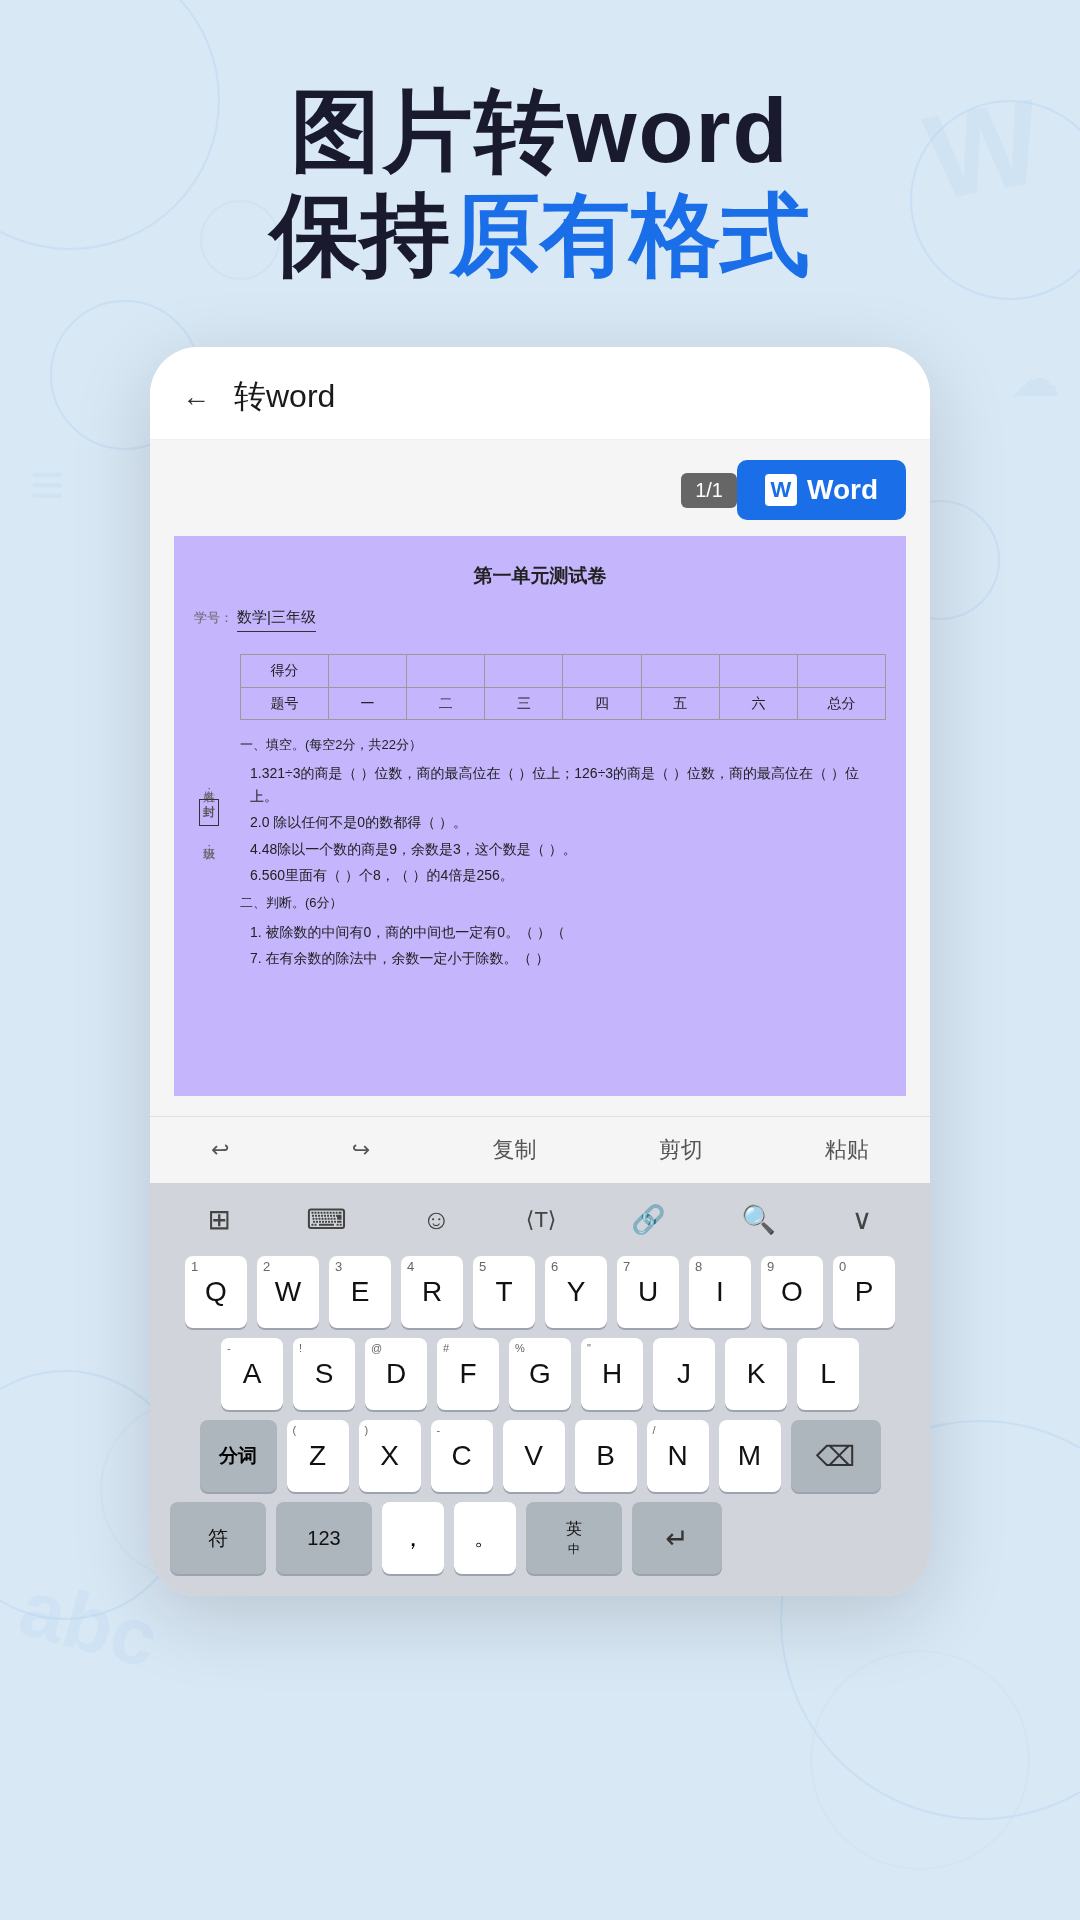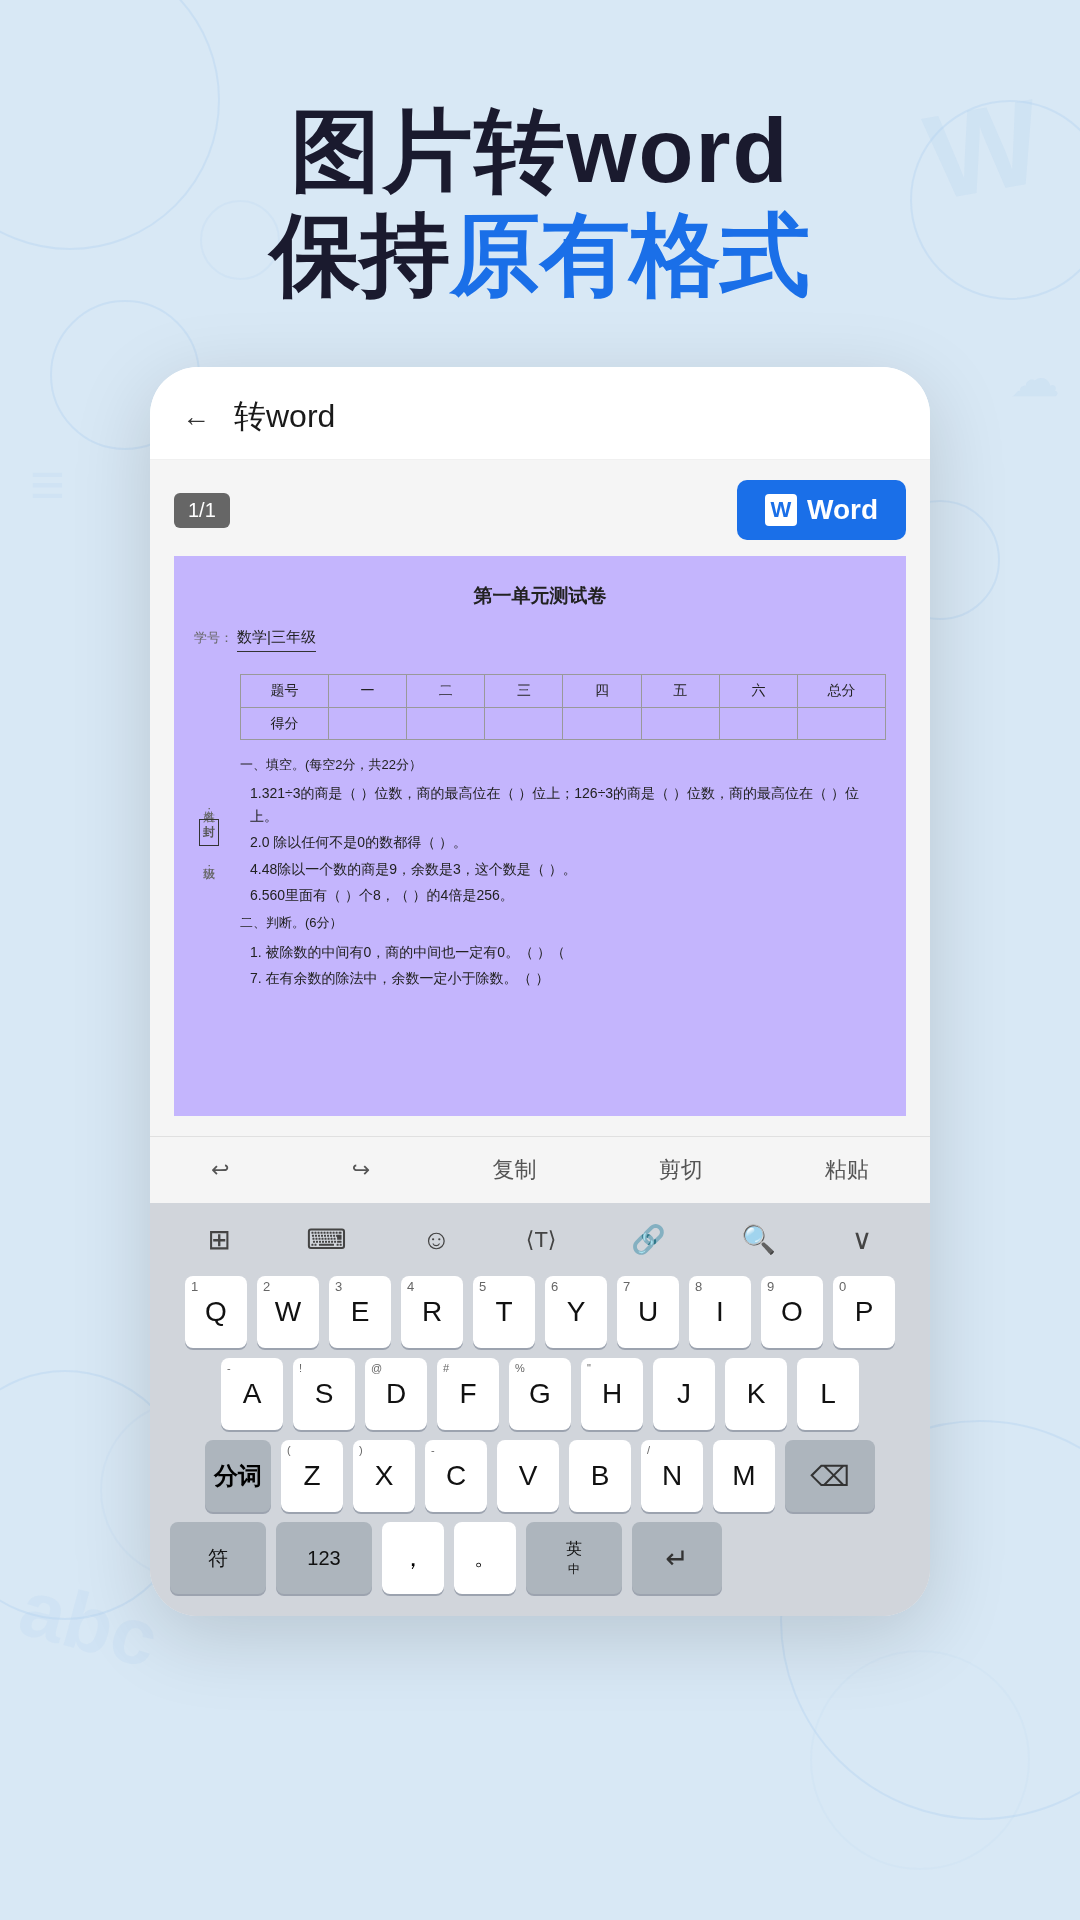--- a/index.html
+++ b/index.html
@@ -25,21 +25,21 @@
       border-radius: 50%;
       border: 2px solid rgba(180, 210, 240, 0.4);
     }
 
     .main-content {
       position: relative;
       z-index: 1;
       display: flex;
       flex-direction: column;
       align-items: center;
-      padding-top: 100px;
+      padding-top: 80px;
     }
 
     
     .hero-text {
       text-align: center;
       margin-bottom: 60px;
     }
     .hero-line1 {
       font-size: 90px;
       font-weight: 900;
@@ -90,21 +90,21 @@
     
     .doc-area {
       background: #f5f5f5;
       padding: 20px 24px;
       position: relative;
     }
 
     .doc-header-row {
       display: flex;
       align-items: center;
-      justify-content: space-between;
+      justify-content: flex-end;
       margin-bottom: 16px;
     }
 
     .page-badge {
       background: #666;
       color: white;
       font-size: 20px;
       padding: 6px 14px;
       border-radius: 6px;
       font-weight: 500;
@@ -273,24 +273,24 @@
       height: 72px;
     }
 
     .key-special {
       background: #adb5bd;
       color: #111;
       font-size: 22px;
       font-weight: 500;
     }
     .key-special-wide {
-      width: 66px;
+      width: 77px;
       height: 72px;
       background: #adb5bd;
-      font-size: 24px;
+      font-size: 19px;
       font-weight: 600;
     }
     .key-space {
       flex: 1;
       height: 72px;
       background: white;
       border-radius: 8px;
       box-shadow: 0 2px 0 #9ca3af;
       display: flex;
       align-items: center;
@@ -406,39 +406,39 @@
 
             <div style="display:flex;flex-direction:column;justify-content:center;align-items:center;width:30px;gap:6px;margin-top:4px;">
               <span style="font-size:12px;color:#666;writing-mode:vertical-rl;">姓名：</span>
               <span style="font-size:12px;color:#555;font-weight:600;border:1px solid #333;padding:2px 3px;">封</span>
               <span style="font-size:12px;color:#666;writing-mode:vertical-rl;margin-top:6px;">班级：</span>
             </div>
             <div style="flex:1;">
               <table class="score-table">
                 <tbody>
                     <tr>
+                  <td>得分</td>
+                  <td></td>
+                  <td></td>
+                  <td></td>
+                  <td></td>
+                  <td></td>
+                  <td></td>
+                  <td></td>
+                </tr>
+                <tr>
                   <td>题号</td>
                   <td>一</td>
                   <td>二</td>
                   <td>三</td>
                   <td>四</td>
                   <td>五</td>
                   <td>六</td>
                   <td>总分</td>
                 </tr>
-                <tr>
-                  <td>得分</td>
-                  <td></td>
-                  <td></td>
-                  <td></td>
-                  <td></td>
-                  <td></td>
-                  <td></td>
-                  <td></td>
-                </tr>
               </tbody>
                 </table>
 
               <div class="doc-section">一、填空。(每空2分，共22分）</div>
               <div class="doc-question">1.321÷3的商是（ ）位数，商的最高位在（ ）位上；126÷3的商是（ ）位数，商的最高位在（ ）位上。</div>
               <div class="doc-question">2.0 除以任何不是0的数都得（ ）。</div>
               <div class="doc-question">4.48除以一个数的商是9，余数是3，这个数是（ ）。</div>
               <div class="doc-question">6.560里面有（ ）个8，（ ）的4倍是256。</div>
 
               <div class="doc-section" style="margin-top:6px;">二、判断。(6分）</div>

